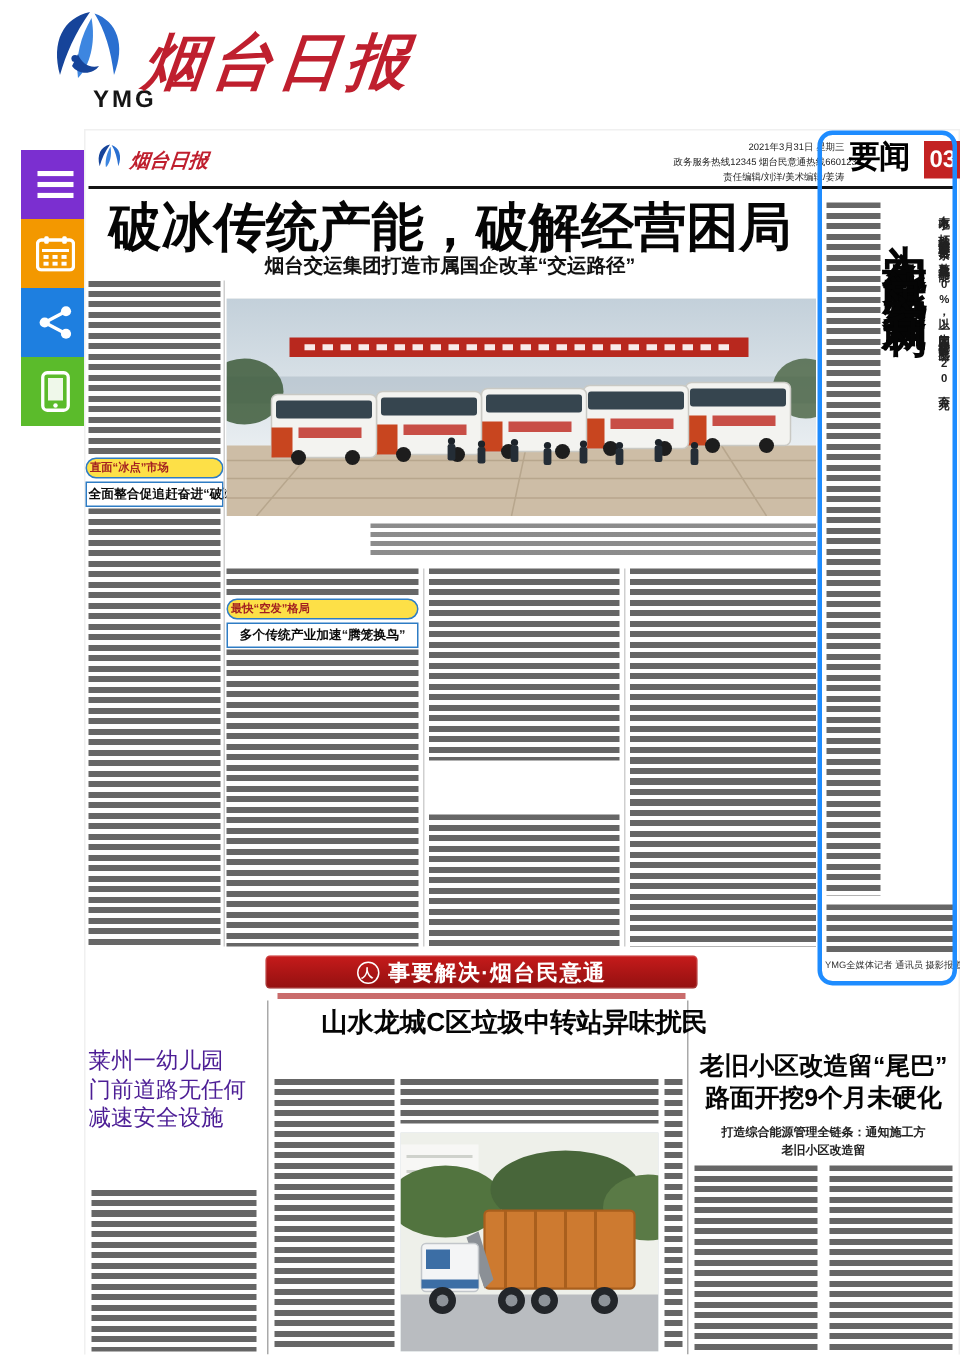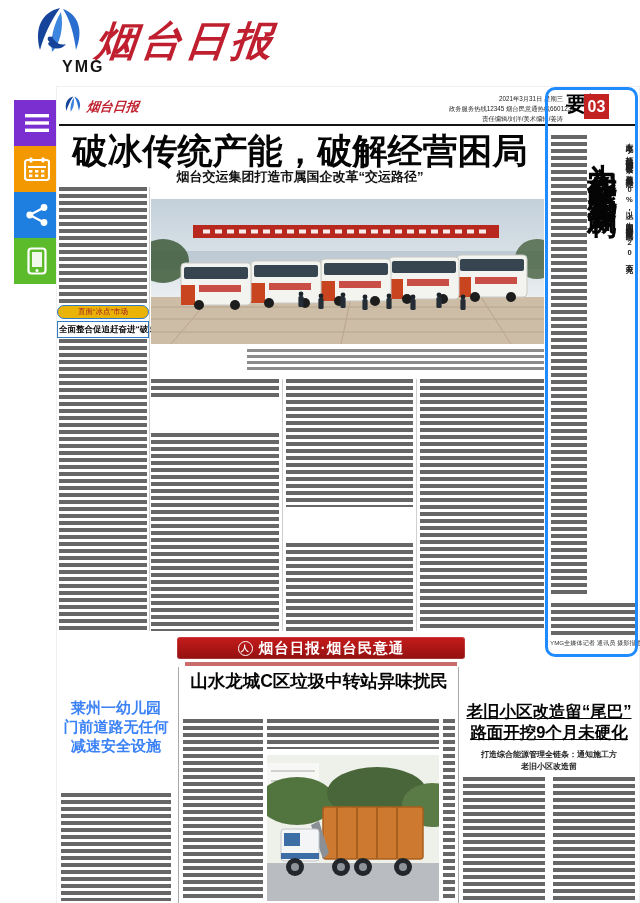--- a/index.html
+++ b/index.html
@@ -21,41 +21,41 @@
   .badge03{background:#c32222;color:#fff;font-weight:700;font-size:16px;
            display:flex;align-items:center;justify-content:center;}
   .blackrule{background:#141414;}
   .headline{font-size:35px;font-weight:900;letter-spacing:0px;text-align:center;color:#050505;white-space:nowrap;}
   .subhead{font-size:13px;font-weight:700;text-align:center;color:#111;}
   .greek{background:repeating-linear-gradient(to bottom,#454545 0,#454545 4px,transparent 4px,transparent 7px);opacity:.82;}
   .greek-light{background:repeating-linear-gradient(to bottom,#6f6f6f 0,#6f6f6f 3px,transparent 3px,transparent 6px);opacity:.8;}
   .greek-red{background:repeating-linear-gradient(to bottom,#c05252 0,#c05252 4px,transparent 4px,transparent 6px);opacity:.85;}
   .vrule{background:#cfcfcf;width:1px;}
   .vrule-dark{background:#a9a9a9;width:1px;}
-  .ch-pill{border:1px solid #2e7cc4;border-radius:8px;color:#a32020;font-size:7.5px;font-weight:400;
-           text-align:center;padding:1px 2px;white-space:nowrap;background:#eab308;}
+  .ch-pill{border:1px solid #2e7cc4;border-radius:8px;color:#a32020;font-size:7.5px;font-weight:700;
+           text-align:left;padding:1px 2px;white-space:nowrap;background:#fde047;}
   .ch-box{border:1px solid #2e7cc4;color:#0a0a0a;font-size:8.5px;font-weight:700;
           text-align:center;padding:1.5px 1px;margin-top:2px;white-space:nowrap;background:#fff;}
   .hlbox{border:3px solid #1e8cff;border-radius:10px;pointer-events:none;}
   .v-headline{writing-mode:vertical-rl;text-orientation:upright;font-weight:900;font-size:30px;
               letter-spacing:4px;line-height:34px;color:#050505;}
   .v-kicker{writing-mode:vertical-rl;text-orientation:upright;font-size:7.6px;font-weight:700;
             letter-spacing:1px;line-height:13px;color:#222;}
   .byline{font-size:6.2px;color:#333;text-align:right;white-space:nowrap;}
   .banner{background:linear-gradient(#c61b1b,#931010);border-radius:3px;display:flex;align-items:center;
           justify-content:center;gap:6px;color:#fff;font-weight:900;font-size:14.5px;letter-spacing:1px;
           box-shadow:inset 0 0 0 1px rgba(255,255,255,.15);}
   .banner .ring{width:13px;height:13px;border:1.5px solid #fff;border-radius:50%;display:flex;
                 align-items:center;justify-content:center;font-size:8px;font-weight:700;}
-  .bl-head{font-family:"Liberation Serif","DejaVu Serif",serif;font-weight:700;font-size:15px;
-           line-height:1.25;text-align:center;color:#3b82f6;}
+  .bl-head{font-family:"Liberation Serif","DejaVu Serif",serif;font-weight:400;font-size:15px;
+           line-height:1.25;text-align:left;color:#4c1d95;}
   .bl-sub{font-size:7.5px;line-height:1.45;text-align:center;color:#222;font-weight:700;}
-  .bm-head{font-size:17.5px;font-weight:900;text-align:center;color:#050505;white-space:nowrap;}
+  .bm-head{font-size:17.5px;font-weight:900;text-align:center;color:#050505;white-space:nowrap;margin-left:24px;}
   .bm-sub{font-size:9.5px;font-weight:700;color:#161616;}
-  .br-head{font-size:16.5px;font-weight:900;line-height:1.3;text-align:center;color:#050505;white-space:nowrap;text-decoration:underline;}
+  .br-head{font-size:16.5px;font-weight:900;line-height:1.3;text-align:center;color:#050505;white-space:nowrap;}
   .br-sub{font-size:8px;font-weight:700;line-height:1.5;text-align:center;color:#222;}
   .photo-frame{overflow:hidden;background:#d8dde0;}
 </style>
 </head>
 <body>
 
 <div id="stage">
 
   <div class="abs" style="left:28px;top:6px;width:260px;height:70px;">
     <svg class="abs" style="left:2px;top:0;" width="58" height="54" viewBox="0 0 58 54">
@@ -120,21 +120,21 @@
       </svg>
       <div class="abs mini-callig" style="left:24px;top:3px;">烟台日报</div>
     </div>
 
     <div class="abs dateblock" style="left:392px;top:7px;width:114px;">
       <div>2021年3月31日 星期三</div>
       <div>政务服务热线12345 烟台民意通热线6601234</div>
       <div>责任编辑/刘洋/美术编辑/姜涛</div>
     </div>
     <div class="abs yaowen" style="left:509px;top:3px;">要闻</div>
-    <div class="abs badge03" style="left:527px;top:7px;width:25px;height:25px;">03</div>
+    <div class="abs badge03" style="left:559px;top:7px;width:25px;height:25px;">03</div>
 
     <div class="abs blackrule" style="left:2px;top:37px;width:578px;height:2px;"></div>
 
     <div class="abs headline" style="left:0;top:41px;width:486px;">破冰传统产能，破解经营困局</div>
     <div class="abs subhead" style="left:0;top:81px;width:486px;">烟台交运集团打造市属国企改革“交运路径”</div>
 
     <div class="abs greek" style="left:2px;top:100px;width:88px;height:116px;"></div>
     <div class="abs" style="left:0;top:218px;width:92px;">
       <div class="ch-pill">直面“冰点”市场</div>
       <div class="ch-box">全面整合促追赶奋进“破冰”</div>
@@ -186,37 +186,41 @@
           <use href="#person" x="214" y="98"></use>
         <use href="#person" x="238" y="97"></use>
           <use href="#person" x="262" y="98"></use>
         <use href="#person" x="288" y="96"></use>
           <use href="#person" x="312" y="98"></use>
       </svg>
     </div>
     <div class="abs greek-light" style="left:190px;top:262px;width:297px;height:22px;"></div>
 
     <div class="abs greek" style="left:94px;top:292px;width:128px;height:18px;"></div>
+    <div class="abs" style="left:94px;top:312px;width:128px;">
+      <div class="ch-pill">最快“空发”格局</div>
+      <div class="ch-box">多个传统产业加速“腾笼换鸟”</div>
+    </div>
     <div class="abs greek" style="left:94px;top:346px;width:128px;height:198px;"></div>
     <div class="abs vrule" style="left:225px;top:292px;height:252px;"></div>
     <div class="abs greek" style="left:229px;top:292px;width:127px;height:128px;"></div>
     <div class="abs greek" style="left:229px;top:456px;width:127px;height:88px;"></div>
     <div class="abs vrule" style="left:359px;top:292px;height:252px;"></div>
     <div class="abs greek" style="left:363px;top:292px;width:124px;height:252px;"></div>
 
     <div class="abs greek" style="left:494px;top:48px;width:36px;height:462px;"></div>
     <div class="abs v-headline" style="left:528px;top:52px;height:462px;">为客户节能就是为客户赢利</div>
     <div class="abs v-kicker" style="left:566px;top:50px;height:466px;">东方电子：打造综合能源管理全链条，整体单耗节能30%以上，为园区用户年节省能耗支出620余万元</div>
     <div class="abs greek" style="left:494px;top:516px;width:85px;height:34px;"></div>
     <div class="abs byline" style="left:493px;top:552px;width:86px;">YMG全媒体记者 通讯员 摄影报道</div>
     <div class="abs hlbox" style="left:488px;top:0px;width:87px;height:564px;"></div>
 
     <div class="abs banner" style="left:120px;top:550px;width:288px;height:22px;">
       <span class="ring">人</span>
-      <span>烟台日报·烟台民意通</span>
+      <span>事要解决·烟台民意通</span>
     </div>
     <div class="abs greek-red" style="left:128px;top:575px;width:272px;height:5px;"></div>
 
     <div class="abs vrule-dark" style="left:121px;top:580px;height:236px;"></div>
     <div class="abs vrule-dark" style="left:401px;top:580px;height:236px;"></div>
 
     <div class="abs bl-head" style="left:2px;top:612px;width:114px;">
       <div>莱州一幼儿园</div>
       <div>门前道路无任何</div>
       <div>减速安全设施</div>

